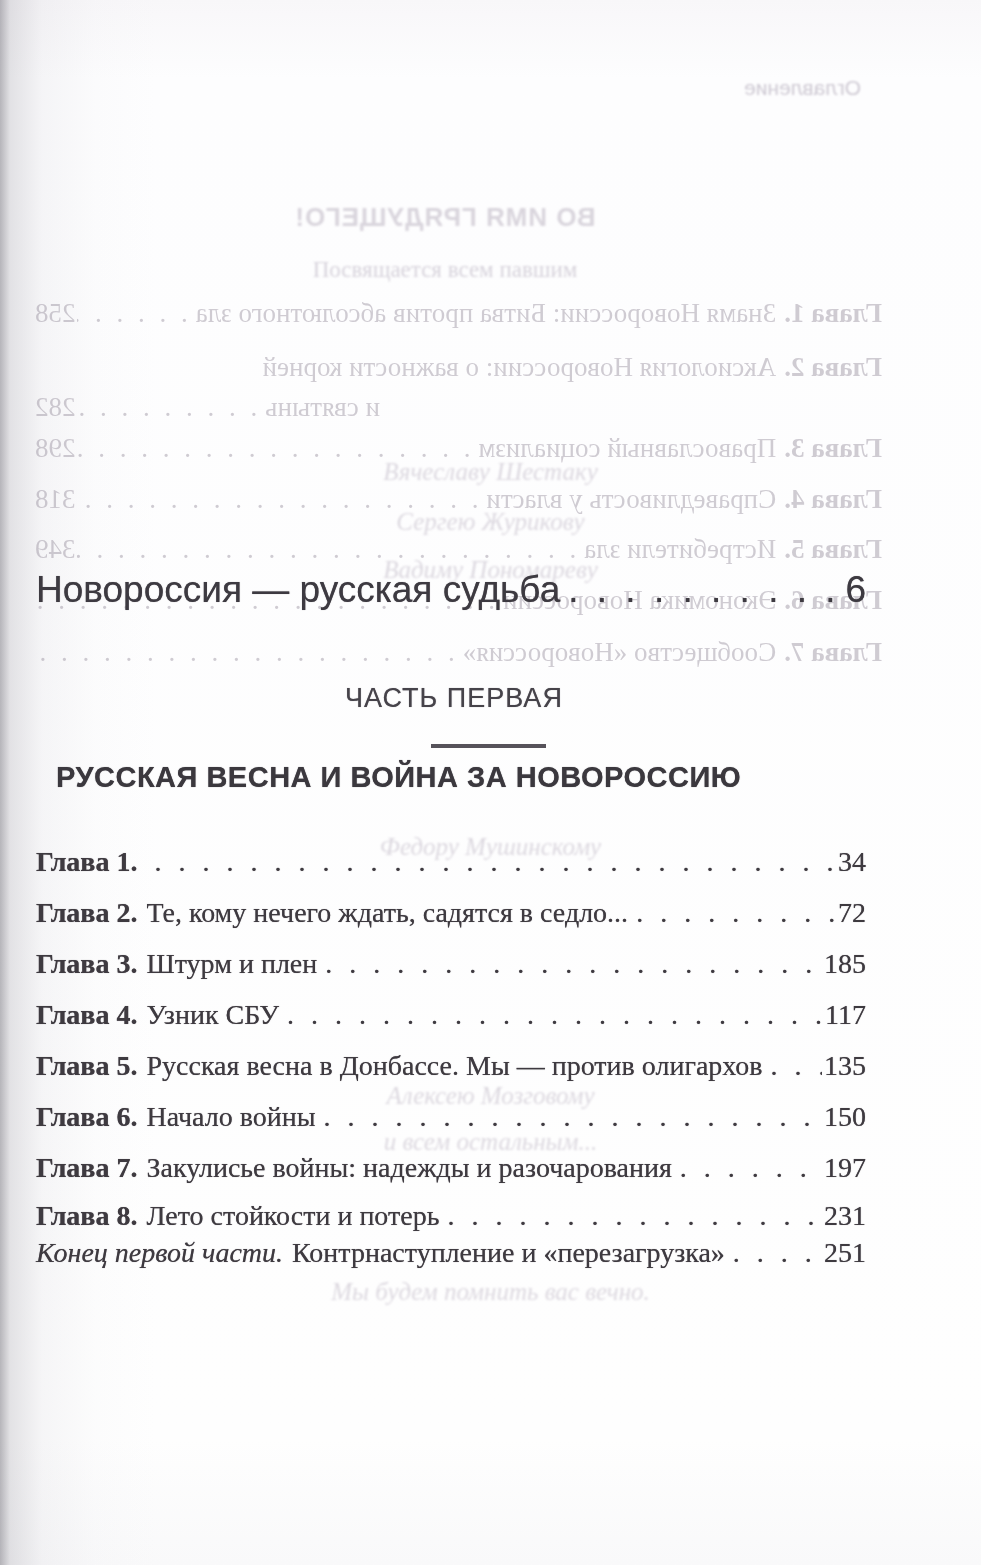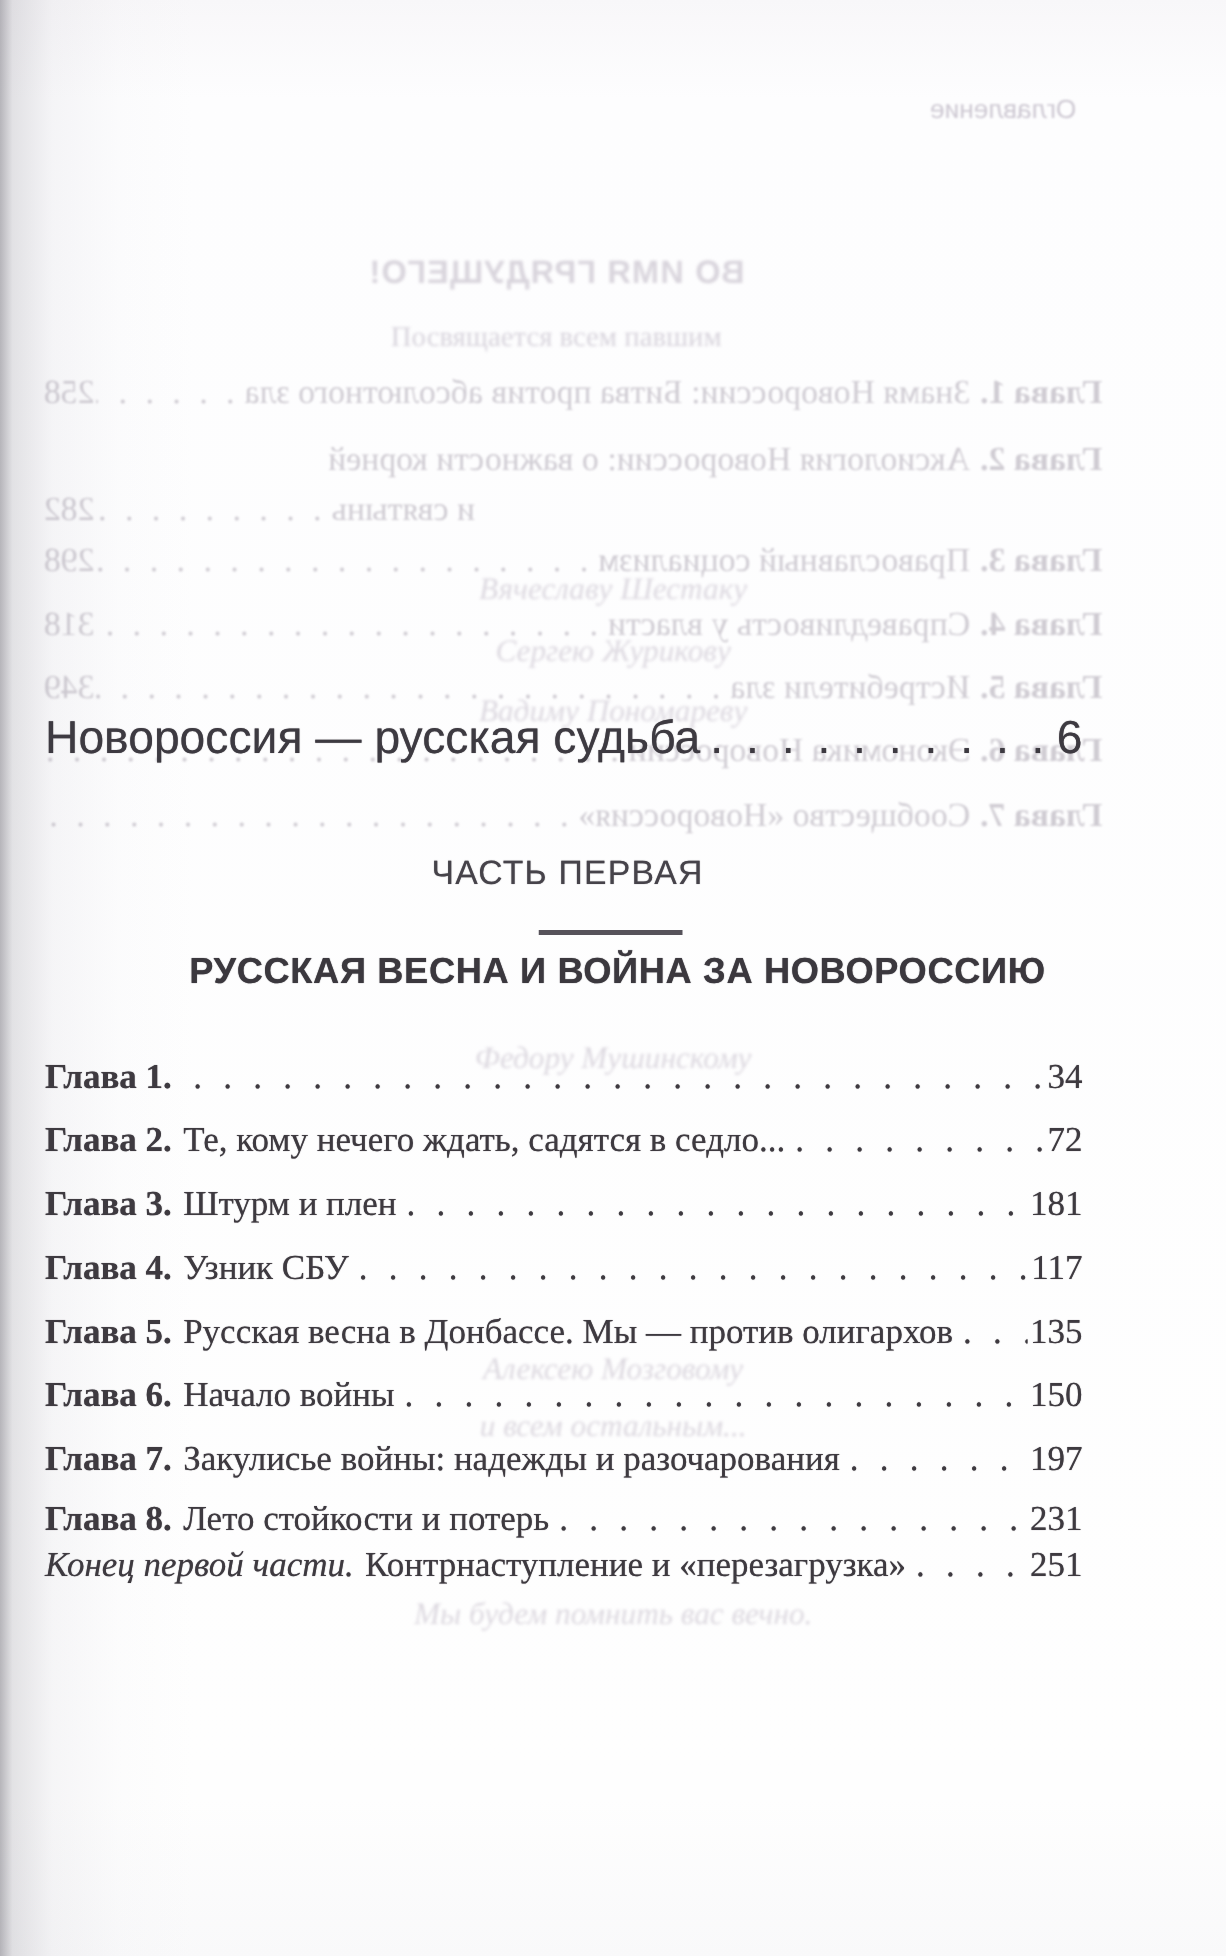--- a/index.html
+++ b/index.html
@@ -34,21 +34,21 @@
   }
   .intro-row .lead{letter-spacing:4px;}
   .intro-row .pg{margin-left:6px;}
   .kicker{
     position:absolute;left:0;width:908px;top:683px;text-align:center;
     font-family:"Liberation Sans",sans-serif;font-size:27px;color:#46434a;
     letter-spacing:1px;text-shadow:0 0 .8px rgba(70,67,74,.7);
   }
   .kicker-rule{position:absolute;left:431px;top:744px;width:115px;height:4px;background:#56525a;}
   .part-heading{
-    position:absolute;left:56px;width:876px;top:761px;text-align:center;
+    position:absolute;left:56px;width:876px;top:761px;
     font-family:"Liberation Sans",sans-serif;font-weight:700;font-size:29px;
     letter-spacing:.5px;color:#3b383e;text-shadow:0 0 .8px rgba(59,56,62,.85);
   }
   
   .ghost{position:absolute;pointer-events:none;}
   .mirror{transform:scaleX(-1);}
   .g-header{
     left:690px;width:225px;top:76px;text-align:center;
     font-family:"Liberation Sans",sans-serif;font-size:21px;
     color:#9d93a6;opacity:.5;filter:blur(1px);
@@ -156,21 +156,21 @@
   <div class="row" style="top:897px">
     <b>Глава 2.</b>
     <span class="t">Те, кому нечего ждать, садятся в седло...</span>
     <span class="lead"></span>
     <span class="pg">72</span>
   </div>
   <div class="row" style="top:948px">
     <b>Глава 3.</b>
     <span class="t">Штурм и плен</span>
     <span class="lead"></span>
-    <span class="pg">181</span>
+    <span class="pg">185</span>
   </div>
   <div class="row" style="top:999px">
     <b>Глава 4.</b>
     <span class="t">Узник СБУ</span>
     <span class="lead"></span>
     <span class="pg">117</span>
   </div>
   <div class="row" style="top:1050px">
     <b>Глава 5.</b>
     <span class="t">Русская весна в Донбассе. Мы — против олигархов</span>

